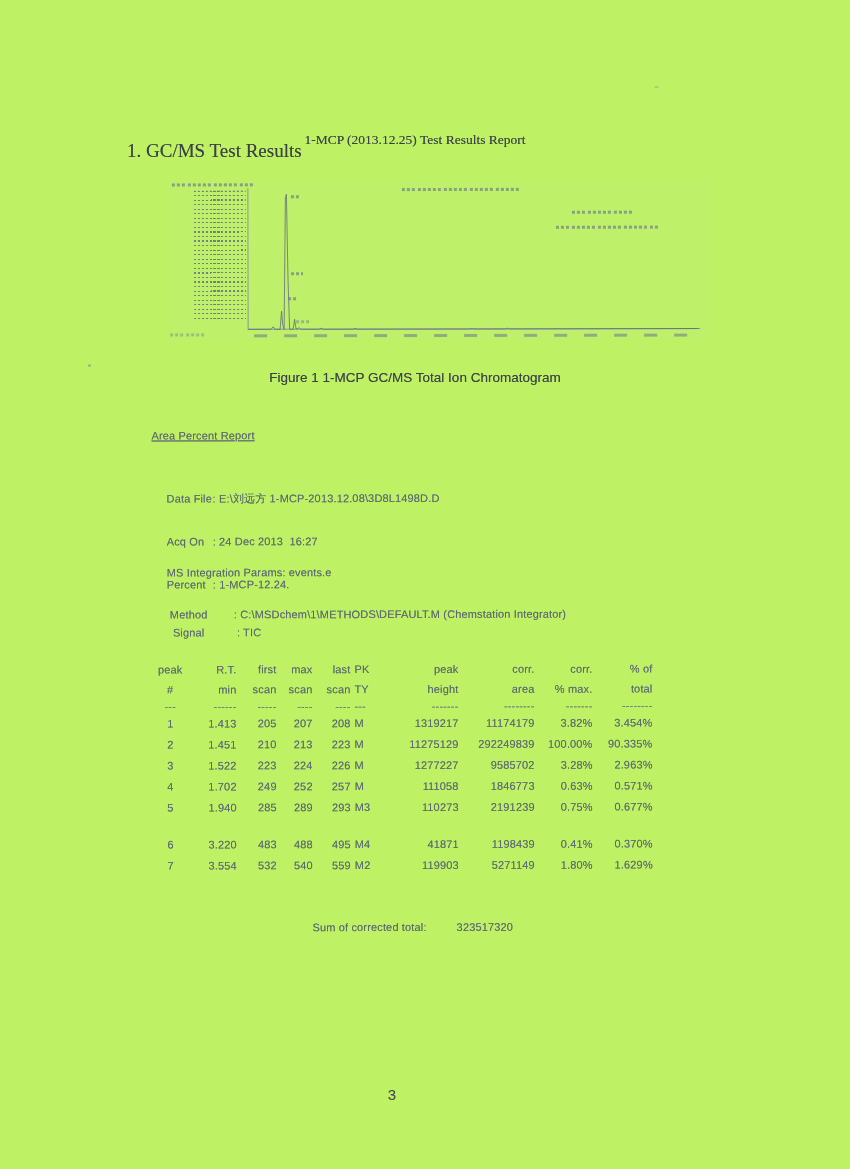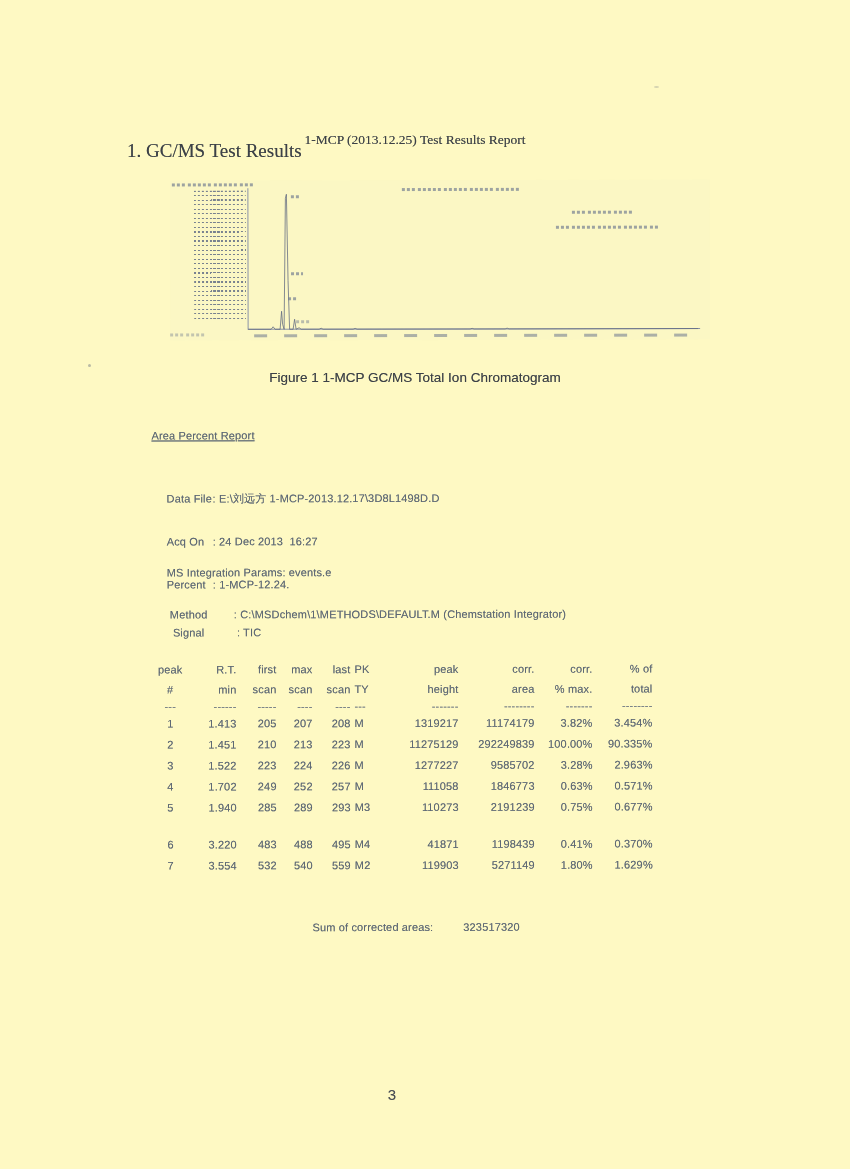--- a/index.html
+++ b/index.html
@@ -1,17 +1,17 @@
 <!DOCTYPE html>
 <html><head>
 <meta charset="utf-8">
 <style>
   html,body{margin:0;padding:0;background:#e9e9e9;}
   .page{
-    position:relative;width:850px;height:1169px;background:#fef9c3;
+    position:relative;width:850px;height:1169px;background:#bef264;
     overflow:hidden;font-family:"Liberation Sans",sans-serif;
   }
   
   .doc-title{
     position:absolute;top:132px;left:0;width:850px;padding-right:20px;box-sizing:border-box;
     text-align:center;font-family:"Liberation Serif",serif;font-size:13.5px;color:#3c4147;
     text-shadow:0 0 .4px rgba(60,65,71,.55);
   }
   .section-heading{
     position:absolute;top:140px;left:127px;
@@ -108,38 +108,38 @@
     <div class="noise-line" style="left:0px;top:153px;width:34px;opacity:.6;"></div>
     <div class="noise-ticks" style="left:84px;top:154px;width:440px;"></div>
   </div>
 
   <div class="figure-caption">Figure 1 1-MCP GC/MS Total Ion Chromatogram</div>
 
   <div class="report">
     <div class="abs" style="left:0;top:4px;text-decoration:underline;">Area Percent Report</div>
 
     <div class="abs" style="left:15px;top:40px;">
-      <div class="info-line"><span class="info-label">Data File</span><span>: E:\刘远方 1-MCP-2013.12.17\3D8L1498D.D</span></div>
+      <div class="info-line"><span class="info-label">Data File</span><span>: E:\刘远方 1-MCP-2013.12.08\3D8L1498D.D</span></div>
       <div class="info-line"><span class="info-label">Acq On</span><span>: 24 Dec 2013  16:27</span></div>
       <div class="info-line"><span class="info-label">Percent</span><span>: 1-MCP-12.24.</span></div>
     </div>
 
 
     <div class="abs" style="left:15px;top:141px;">MS Integration Params: events.e</div>
 
     <div class="abs" style="left:18px;top:183px;"><span class="method-label">Method</span><span>: C:\MSDchem\1\METHODS\DEFAULT.M (Chemstation Integrator)</span></div>
     <div class="abs" style="left:21px;top:201px;"><span class="method-label">Signal</span><span>: TIC</span></div>
 
     <table class="peaks abs" style="left:4px;top:234px;">
       <thead><tr class="head"><td class="c0">peak</td><td class="c1">R.T.</td><td class="c2">first</td><td class="c3">max</td><td class="c4">last</td><td class="c5">PK</td><td class="c6">peak</td><td class="c7">corr.</td><td class="c8">corr.</td><td class="c9">% of</td></tr><tr class="head"><td class="c0">#</td><td class="c1">min</td><td class="c2">scan</td><td class="c3">scan</td><td class="c4">scan</td><td class="c5">TY</td><td class="c6">height</td><td class="c7">area</td><td class="c8">% max.</td><td class="c9">total</td></tr><tr class="divider"><td class="c0">---</td><td class="c1">------</td><td class="c2">-----</td><td class="c3">----</td><td class="c4">----</td><td class="c5">---</td><td class="c6">-------</td><td class="c7">--------</td><td class="c8">-------</td><td class="c9">--------</td></tr></thead>
       <tbody><tr class="data"><td class="c0">1</td><td class="c1">1.413</td><td class="c2">205</td><td class="c3">207</td><td class="c4">208</td><td class="c5">M</td><td class="c6">1319217</td><td class="c7">11174179</td><td class="c8">3.82%</td><td class="c9">3.454%</td></tr><tr class="data"><td class="c0">2</td><td class="c1">1.451</td><td class="c2">210</td><td class="c3">213</td><td class="c4">223</td><td class="c5">M</td><td class="c6">11275129</td><td class="c7">292249839</td><td class="c8">100.00%</td><td class="c9">90.335%</td></tr><tr class="data"><td class="c0">3</td><td class="c1">1.522</td><td class="c2">223</td><td class="c3">224</td><td class="c4">226</td><td class="c5">M</td><td class="c6">1277227</td><td class="c7">9585702</td><td class="c8">3.28%</td><td class="c9">2.963%</td></tr><tr class="data"><td class="c0">4</td><td class="c1">1.702</td><td class="c2">249</td><td class="c3">252</td><td class="c4">257</td><td class="c5">M</td><td class="c6">111058</td><td class="c7">1846773</td><td class="c8">0.63%</td><td class="c9">0.571%</td></tr><tr class="data"><td class="c0">5</td><td class="c1">1.940</td><td class="c2">285</td><td class="c3">289</td><td class="c4">293</td><td class="c5">M3</td><td class="c6">110273</td><td class="c7">2191239</td><td class="c8">0.75%</td><td class="c9">0.677%</td></tr><tr class="spacer"><td colspan="10"></td></tr><tr class="data"><td class="c0">6</td><td class="c1">3.220</td><td class="c2">483</td><td class="c3">488</td><td class="c4">495</td><td class="c5">M4</td><td class="c6">41871</td><td class="c7">1198439</td><td class="c8">0.41%</td><td class="c9">0.370%</td></tr><tr class="data"><td class="c0">7</td><td class="c1">3.554</td><td class="c2">532</td><td class="c3">540</td><td class="c4">559</td><td class="c5">M2</td><td class="c6">119903</td><td class="c7">5271149</td><td class="c8">1.80%</td><td class="c9">1.629%</td></tr></tbody>
     </table>
 
     <div class="abs sum-line" style="left:160px;top:496px;">
-      <span>Sum of corrected areas:</span>
+      <span>Sum of corrected total:</span>
       <span>323517320</span>
     </div>
   </div>
 
   <div class="page-number">3</div>
 
   <div class="speck" style="left:88px;top:364px;width:3px;height:3px;"></div>
   <div class="speck" style="left:654px;top:86px;width:5px;height:2px;opacity:.6;"></div>
 
 </div>

